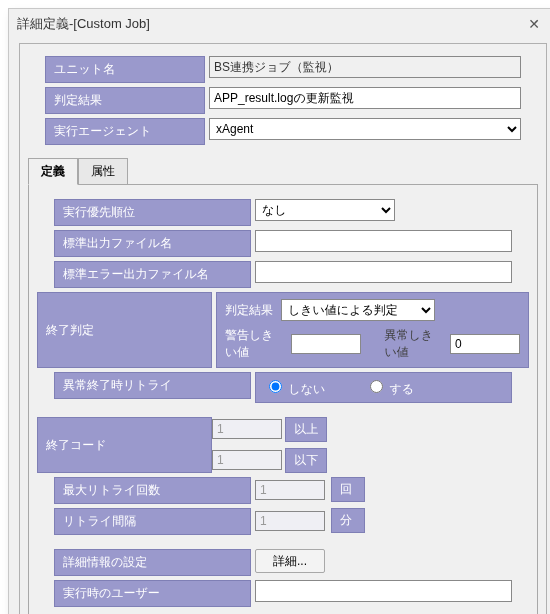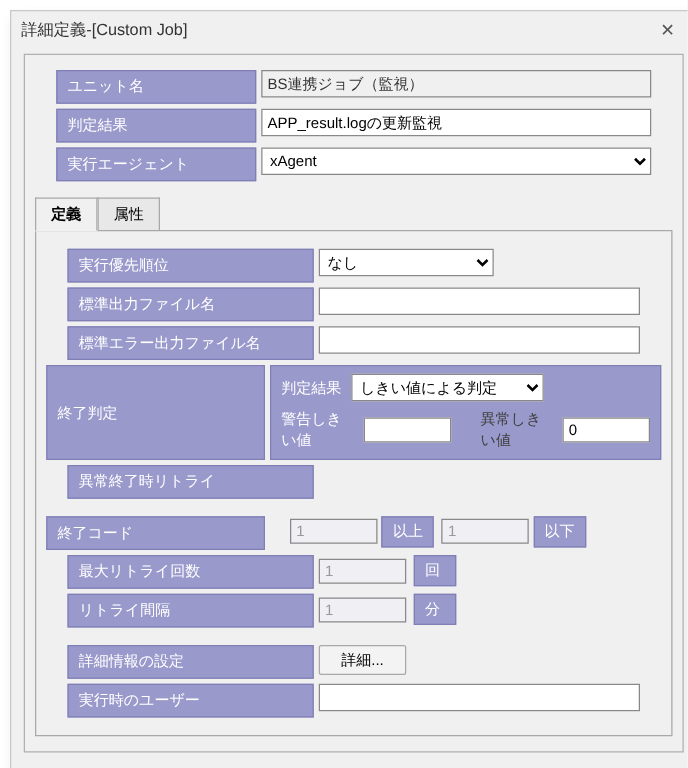--- a/index.html
+++ b/index.html
@@ -29,21 +29,21 @@
   .tab.active { background: #f0f0f0; font-weight: bold; border-bottom: 1px solid #f0f0f0; }
   .tab-panel { border: 1px solid #a8a8a8; padding: 10px 8px; background: #f0f0f0; }
 
   .subrow { display: flex; align-items: center; gap: 6px; }
   .sublabel { color: #000; }
   .narrow-input { width: 70px; height: 20px; border: 1px solid #888; background: #fff; padding: 1px 4px; font-size: 12px; }
   .narrow-input.dis { background: #efeff4; color: #999; }
   .unit-box { display:inline-block; background: #9a99cc; color: #fff; padding: 3px 8px; border: 1px solid #7f7fb5; min-width: 34px; text-align: left; }
 
   .group-stack { background: #9a99cc; border: 1px solid #7f7fb5; color:#fff; display:flex; flex-direction:column; justify-content:center; width:175px; padding:4px 8px; }
-  .cell-right { flex:1; margin-left:20px; display:flex; flex-direction:row; gap:6px; background:transparent; padding:0; }
+  .cell-right { flex:1; margin-left:0; display:flex; flex-direction:column; gap:6px; background:transparent; padding:0; }
 
   .body-row { display:flex; align-items:stretch; margin:4px 0; }
   .body-row .right-pane { flex:1; margin-left:4px; background:#9a99cc; border:1px solid #7f7fb5; color:#fff; padding:6px 8px; display:flex; flex-direction:column; gap:6px; }
   .body-row .right-pane .inner-line { display:flex; align-items:center; gap:8px; }
 
   .radio-row { flex:1; margin-left:4px; background:#9a99cc; border:1px solid #7f7fb5; color:#fff; padding:4px 8px; display:flex; align-items:center; gap:40px; }
   button.win-btn { min-width: 96px; height: 24px; background: #f3f3f3; border: 1px solid #a8a8a8; border-radius: 2px; padding: 2px 10px; font-size:12px; }
   button.win-btn.small { min-width: 70px; }
 
   .spacer { height:6px; }
@@ -127,20 +127,24 @@
                 <input type="text" class="narrow-input" value="" style="">
                 <span style="width:10px"></span>
                 <span class="sublabel" style="color:#404040">異常しきい値</span>
                 <input type="text" class="narrow-input" value="0" style="">
               </div>
             </div>
           </div>
 
           <div class="row">
             <div class="label-cell wide">異常終了時リトライ</div>
+            <div class="radio-row">
+              <label><input type="radio" name="retry" checked="" style=""> <span>しない</span></label>
+              <label><input type="radio" name="retry" style=""> <span>する</span></label>
+            </div>
           </div>
 
           <div class="spacer"></div>
 
           <div class="body-row">
             <div class="group-stack">
               <span>終了コード</span>
             </div>
             <div class="cell-right">
               <div class="inner-line">

